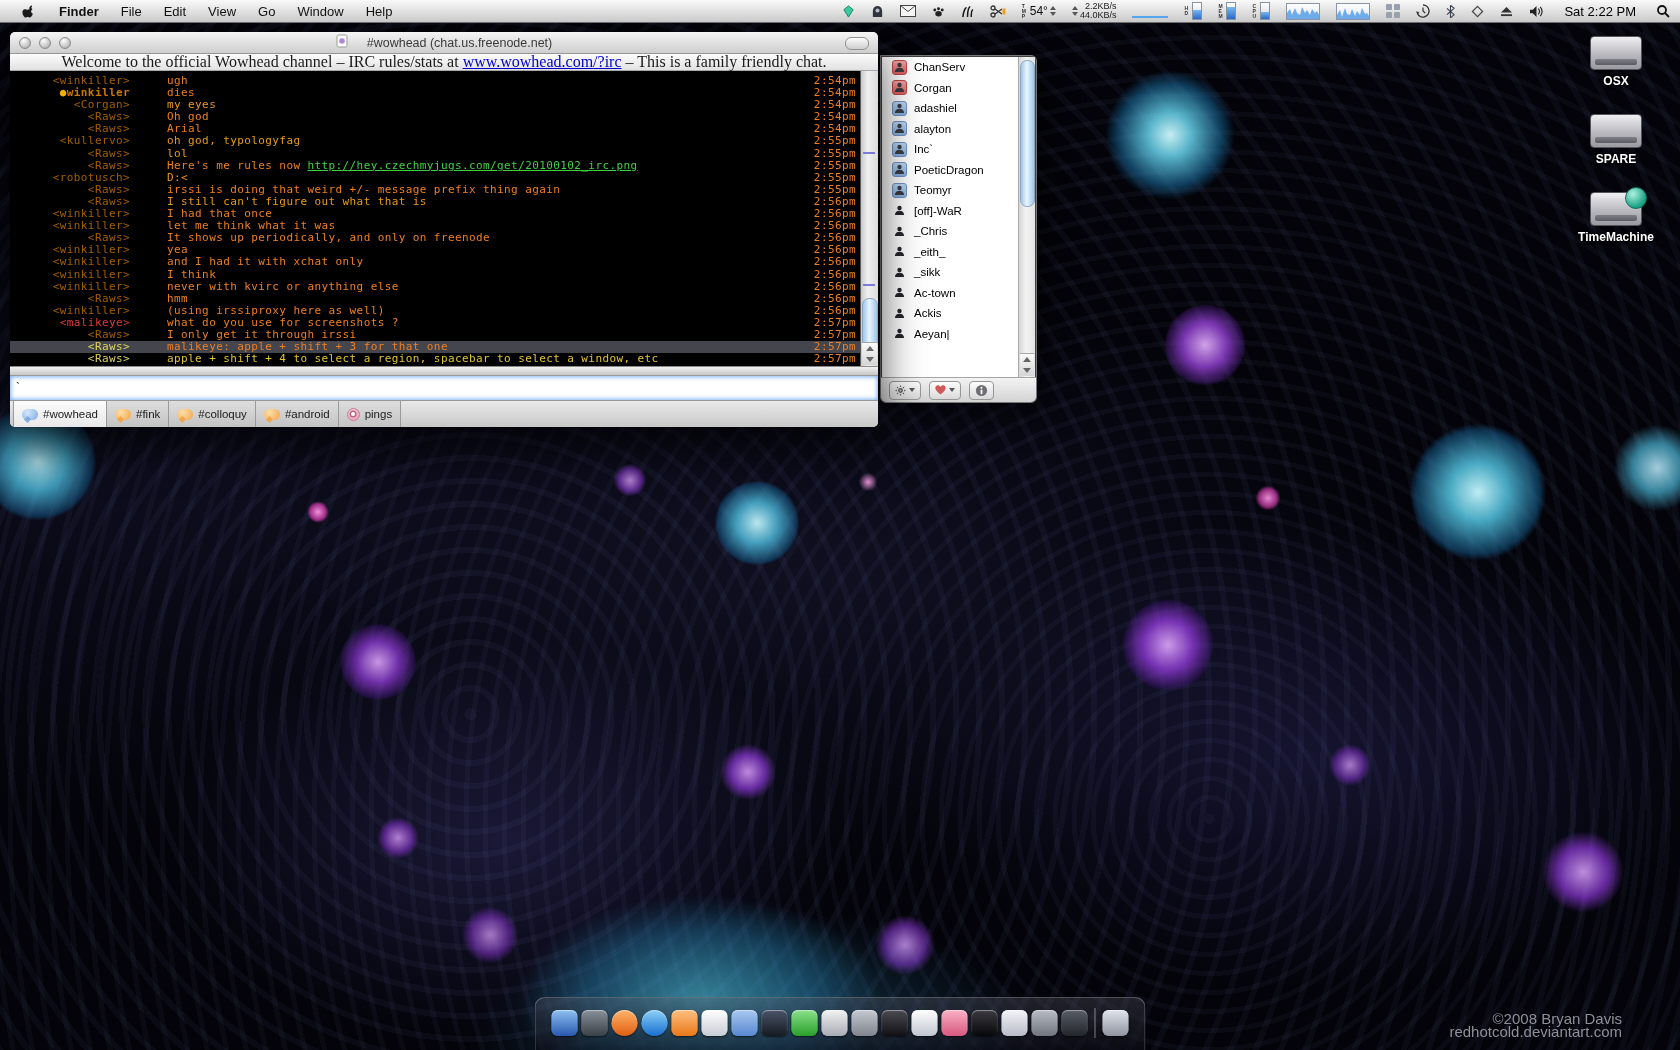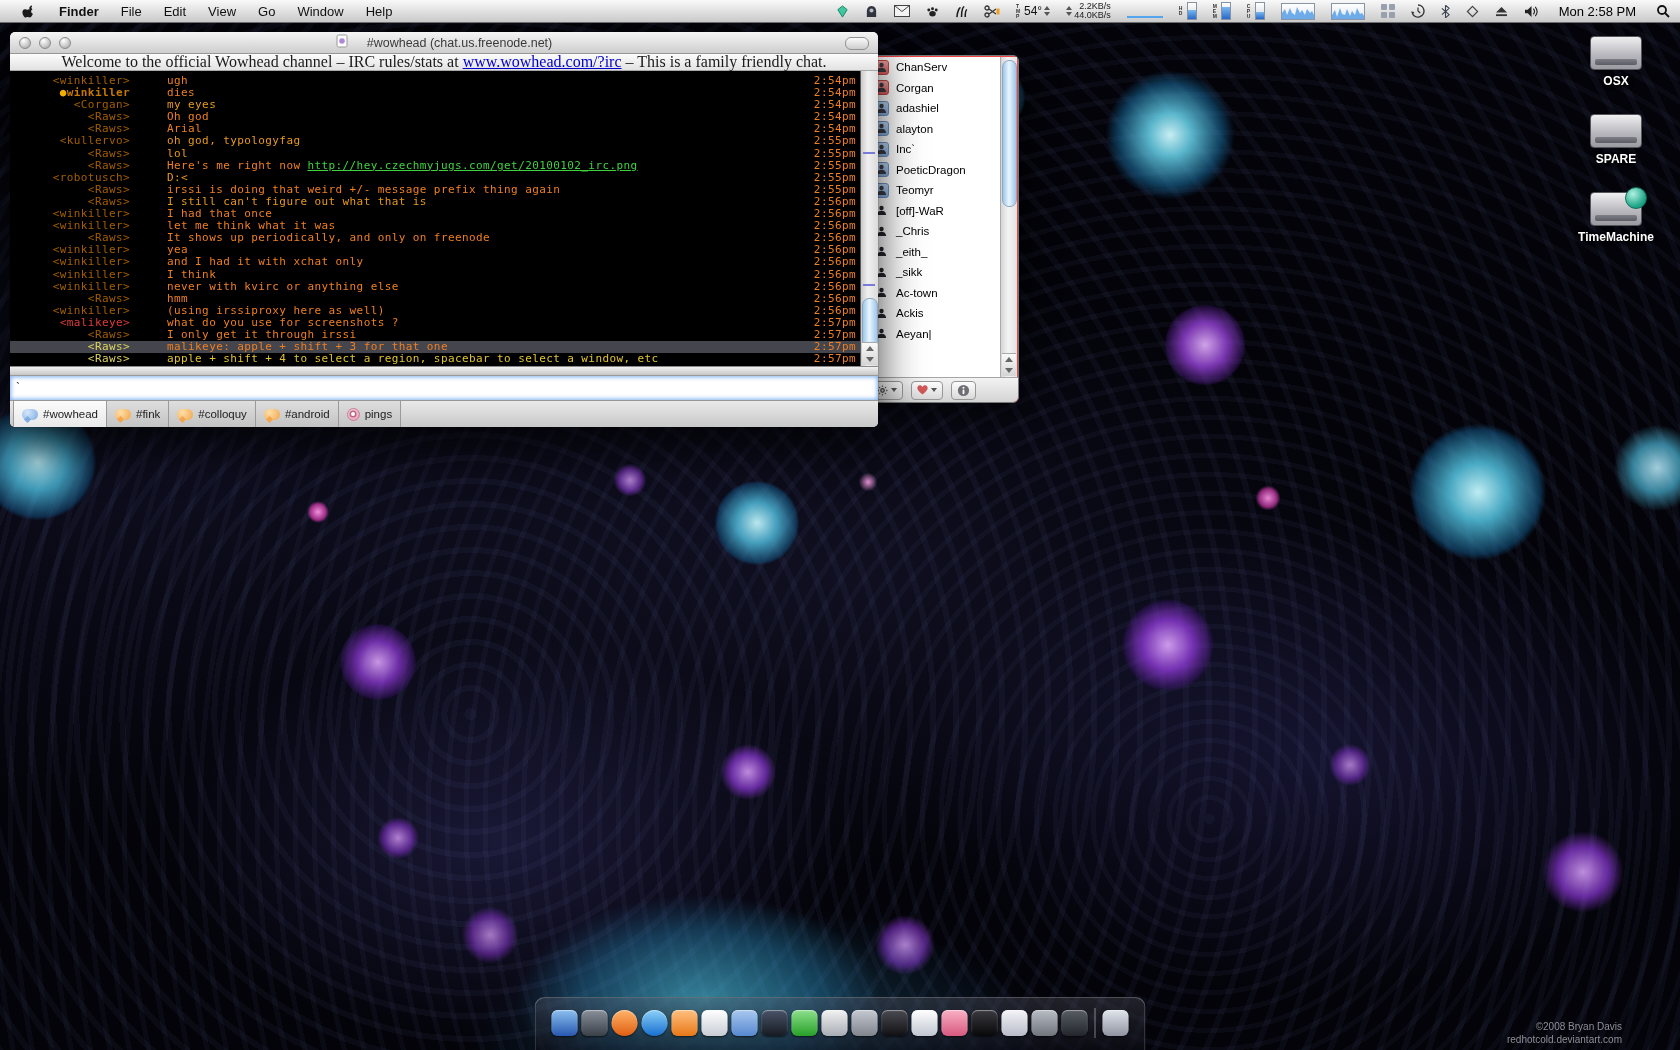--- a/index.html
+++ b/index.html
@@ -101,21 +101,21 @@
   .bubble{width:16px;height:11px;border-radius:6px;position:relative;flex:none;}
   .bubble::after{content:"";position:absolute;left:3px;bottom:-2px;width:5px;height:5px;transform:rotate(45deg);}
   .bubble.blue{background:radial-gradient(circle at 35% 30%, #d4e7fb, #7fabe2);}
   .bubble.blue::after{background:#7fabe2;}
   .bubble.orange{background:radial-gradient(circle at 35% 30%, #fddfa8, #f2a54c);}
   .bubble.orange::after{background:#f2a54c;}
   .pingicon{width:13px;height:13px;border-radius:50%;flex:none;position:relative;
     background:radial-gradient(circle at 35% 30%, #fbd3de, #e898b0);border:1px solid #c97e96;box-sizing:border-box;}
   .pingicon::after{content:"";position:absolute;left:3.5px;top:3.5px;width:4px;height:4px;border-radius:50%;background:#fff;box-shadow:0 0 0 1.5px #b56a82;}
   
-  .drawer{position:absolute;left:862px;top:55px;width:157px;height:348px;z-index:15;background:#ef4444;
+  .drawer{position:absolute;left:880px;top:55px;width:157px;height:348px;z-index:15;background:#404040;
     border:1px solid #787878;border-radius:0 6px 6px 6px;box-shadow:8px 14px 30px rgba(0,0,0,.55);box-sizing:border-box;}
   .userlist{position:absolute;top:1px;left:1px;right:17px;bottom:25px;overflow:hidden;background:#fff;}
   .user-row{height:20.5px;display:flex;align-items:center;gap:7px;padding-left:10px;font-size:11.5px;color:#000;}
   .ubadge{width:15px;height:15px;border-radius:3px;flex:none;display:flex;align-items:center;justify-content:center;box-sizing:border-box;}
   .ubadge.red{background:linear-gradient(#f4a6a6,#e05c5c);border:1px solid #c04848;}
   .ubadge.blue{background:linear-gradient(#bcd8f6,#86b0e2);border:1px solid #7292c2;}
   .ubadge.none{background:transparent;border:none;}
   .drawer-scroll{position:absolute;top:1px;right:1px;width:16px;bottom:25px;border-left:1px solid #aaa;
     background:linear-gradient(90deg,#d6d6d6,#f4f4f4 45%,#e2e2e2);}
   .drawer-toolbar{position:absolute;left:0;right:0;bottom:0;height:24px;border-top:1px solid #a5a5a5;border-radius:0 0 5px 5px;
@@ -131,21 +131,21 @@
   .drive.tm::before{content:"";position:absolute;right:-6px;top:-6px;width:20px;height:20px;border-radius:50%;
     background:radial-gradient(circle at 35% 30%, #aef2e2, #19a082 70%);border:1px solid #0c6e58;}
   .desk-label{margin-top:4px;font-size:12px;font-weight:bold;color:#fff;text-shadow:0 1px 3px #000,0 0 5px #000;}
   
   .dock{position:absolute;bottom:0;left:50%;transform:translateX(-50%);z-index:30;height:40px;
     display:flex;align-items:center;gap:4px;padding:5px 16px 7px;
     background:linear-gradient(rgba(90,90,105,.35),rgba(15,15,25,.6));border:1px solid rgba(255,255,255,.28);border-bottom:none;border-radius:10px 10px 0 0;}
   .dock-icon{width:26px;height:26px;border-radius:6px;box-shadow:0 1px 2px rgba(0,0,0,.6), inset 0 1px 1px rgba(255,255,255,.45);cursor:pointer;}
   .dock-sep{width:1px;height:30px;background:rgba(255,255,255,.45);margin:0 3px;}
   
-  .credit{position:absolute;right:58px;bottom:4px;z-index:5;text-align:right;font-size:10px;line-height:13px;color:#8f8f9a;}
+  .credit{position:absolute;right:58px;bottom:12px;z-index:5;text-align:right;font-size:15px;line-height:13px;color:#8f8f9a;}
 </style>
 </head>
 <body>
 
 <div class="wallpaper"></div>
 
 <div class="menubar">
   <div class="menu-left">
     <span class="apple">
       <svg width="14" height="15" viewBox="0 0 16 16">
@@ -264,21 +264,21 @@
           <path d="M7 1l6 6H1z" fill="#333"></path>
           <rect x="1" y="9" width="12" height="2" fill="#333"></rect>
         </svg>
       </span>
     <span class="s-icon">
         <svg width="15" height="13" viewBox="0 0 16 14">
           <path d="M1 5h3l4-4v12l-4-4H1z" fill="#222"></path>
           <path d="M10 4c1.5 1.8 1.5 4.2 0 6M12 2c2.5 3 2.5 7 0 10" stroke="#222" fill="none" stroke-width="1.2"></path>
         </svg>
       </span>
-    <span class="clock">Mon 2:58 PM</span>
+    <span class="clock">Sat 2:22 PM</span>
     <span class="s-icon">
         <svg width="14" height="14" viewBox="0 0 14 14">
           <circle cx="6" cy="6" r="4" stroke="#111" stroke-width="1.8" fill="none"></circle>
           <path d="M9 9l4 4" stroke="#111" stroke-width="1.8"></path>
         </svg>
       </span>
   </div>
 </div>
 
 <div class="window">
@@ -302,21 +302,21 @@
   </div>
   <div class="chat">
     <div id="chat-lines">
         <div class="chatline"><span class="gutter" style="color: rgb(163, 94, 0);">&lt;winkiller&gt;</span><span class="msgtext"><span style="color: rgb(238, 127, 34);">ugh</span></span><span class="time" style="color: rgb(238, 127, 34);">2:54pm</span></div>
         <div class="chatline"><span class="gutter"><span style="color: rgb(240, 176, 0);">●</span><span style="color: rgb(200, 120, 0); font-weight: bold;">winkiller</span></span><span class="msgtext"><span style="color: rgb(238, 127, 34);">dies</span></span><span class="time" style="color: rgb(238, 127, 34);">2:54pm</span></div>
         <div class="chatline"><span class="gutter" style="color: rgb(163, 94, 0);">&lt;Corgan&gt;</span><span class="msgtext"><span style="color: rgb(232, 154, 30);">my eyes</span></span><span class="time" style="color: rgb(238, 127, 34);">2:54pm</span></div>
         <div class="chatline"><span class="gutter" style="color: rgb(163, 94, 0);">&lt;Raws&gt;</span><span class="msgtext"><span style="color: rgb(238, 127, 34);">Oh god</span></span><span class="time" style="color: rgb(238, 127, 34);">2:54pm</span></div>
         <div class="chatline"><span class="gutter" style="color: rgb(163, 94, 0);">&lt;Raws&gt;</span><span class="msgtext"><span style="color: rgb(238, 127, 34);">Arial</span></span><span class="time" style="color: rgb(238, 127, 34);">2:54pm</span></div>
         <div class="chatline"><span class="gutter" style="color: rgb(163, 94, 0);">&lt;kullervo&gt;</span><span class="msgtext"><span style="color: rgb(232, 154, 30);">oh god, typologyfag</span></span><span class="time" style="color: rgb(238, 127, 34);">2:55pm</span></div>
         <div class="chatline"><span class="gutter" style="color: rgb(163, 94, 0);">&lt;Raws&gt;</span><span class="msgtext"><span style="color: rgb(232, 154, 30);">lol</span></span><span class="time" style="color: rgb(238, 127, 34);">2:55pm</span></div>
-        <div class="chatline"><span class="gutter" style="color: rgb(163, 94, 0);">&lt;Raws&gt;</span><span class="msgtext"><span style="color: rgb(238, 127, 34);">Here's me right now </span><span class="linkseg" style="color: rgb(63, 210, 63);">http://hey.czechmyjugs.com/get/20100102_irc.png</span></span><span class="time" style="color: rgb(238, 127, 34);">2:55pm</span></div>
+        <div class="chatline"><span class="gutter" style="color: rgb(163, 94, 0);">&lt;Raws&gt;</span><span class="msgtext"><span style="color: rgb(238, 127, 34);">Here's me rules now </span><span class="linkseg" style="color: rgb(63, 210, 63);">http://hey.czechmyjugs.com/get/20100102_irc.png</span></span><span class="time" style="color: rgb(238, 127, 34);">2:55pm</span></div>
         <div class="chatline"><span class="gutter" style="color: rgb(163, 94, 0);">&lt;robotusch&gt;</span><span class="msgtext"><span style="color: rgb(232, 154, 30);">D:&lt;</span></span><span class="time" style="color: rgb(238, 127, 34);">2:55pm</span></div>
         <div class="chatline"><span class="gutter" style="color: rgb(163, 94, 0);">&lt;Raws&gt;</span><span class="msgtext"><span style="color: rgb(238, 127, 34);">irssi is doing that weird +/- message prefix thing again</span></span><span class="time" style="color: rgb(238, 127, 34);">2:55pm</span></div>
         <div class="chatline"><span class="gutter" style="color: rgb(163, 94, 0);">&lt;Raws&gt;</span><span class="msgtext"><span style="color: rgb(232, 154, 30);">I still can't figure out what that is</span></span><span class="time" style="color: rgb(238, 127, 34);">2:56pm</span></div>
         <div class="chatline"><span class="gutter" style="color: rgb(163, 94, 0);">&lt;winkiller&gt;</span><span class="msgtext"><span style="color: rgb(238, 127, 34);">I had that once</span></span><span class="time" style="color: rgb(238, 127, 34);">2:56pm</span></div>
         <div class="chatline"><span class="gutter" style="color: rgb(163, 94, 0);">&lt;winkiller&gt;</span><span class="msgtext"><span style="color: rgb(238, 127, 34);">let me think what it was</span></span><span class="time" style="color: rgb(238, 127, 34);">2:56pm</span></div>
         <div class="chatline"><span class="gutter" style="color: rgb(163, 94, 0);">&lt;Raws&gt;</span><span class="msgtext"><span style="color: rgb(238, 127, 34);">It shows up periodically, and only on freenode</span></span><span class="time" style="color: rgb(238, 127, 34);">2:56pm</span></div>
         <div class="chatline"><span class="gutter" style="color: rgb(163, 94, 0);">&lt;winkiller&gt;</span><span class="msgtext"><span style="color: rgb(238, 127, 34);">yea</span></span><span class="time" style="color: rgb(238, 127, 34);">2:56pm</span></div>
         <div class="chatline"><span class="gutter" style="color: rgb(163, 94, 0);">&lt;winkiller&gt;</span><span class="msgtext"><span style="color: rgb(238, 127, 34);">and I had it with xchat only</span></span><span class="time" style="color: rgb(238, 127, 34);">2:56pm</span></div>
         <div class="chatline"><span class="gutter" style="color: rgb(163, 94, 0);">&lt;winkiller&gt;</span><span class="msgtext"><span style="color: rgb(238, 127, 34);">I think</span></span><span class="time" style="color: rgb(238, 127, 34);">2:56pm</span></div>
         <div class="chatline"><span class="gutter" style="color: rgb(163, 94, 0);">&lt;winkiller&gt;</span><span class="msgtext"><span style="color: rgb(238, 127, 34);">never with kvirc or anything else</span></span><span class="time" style="color: rgb(238, 127, 34);">2:56pm</span></div>

